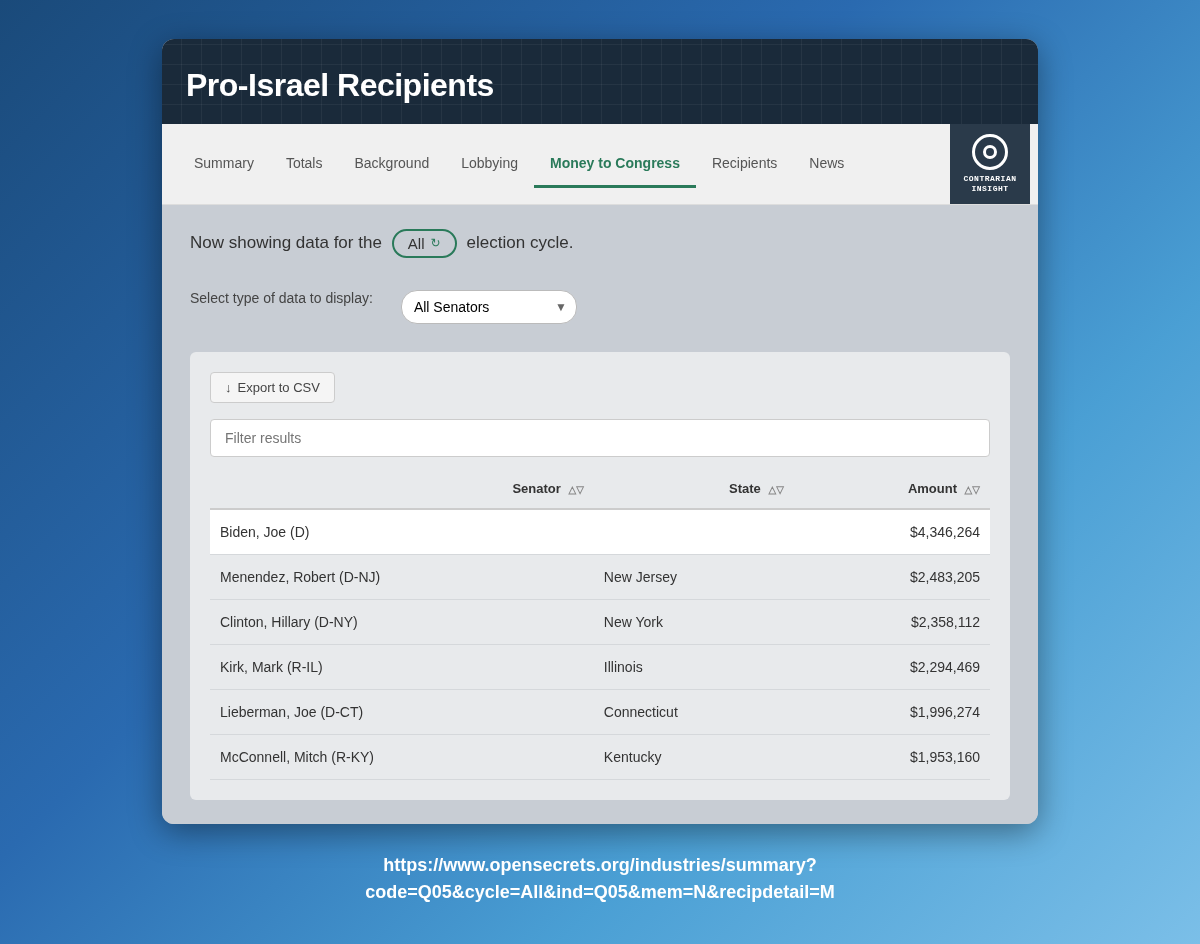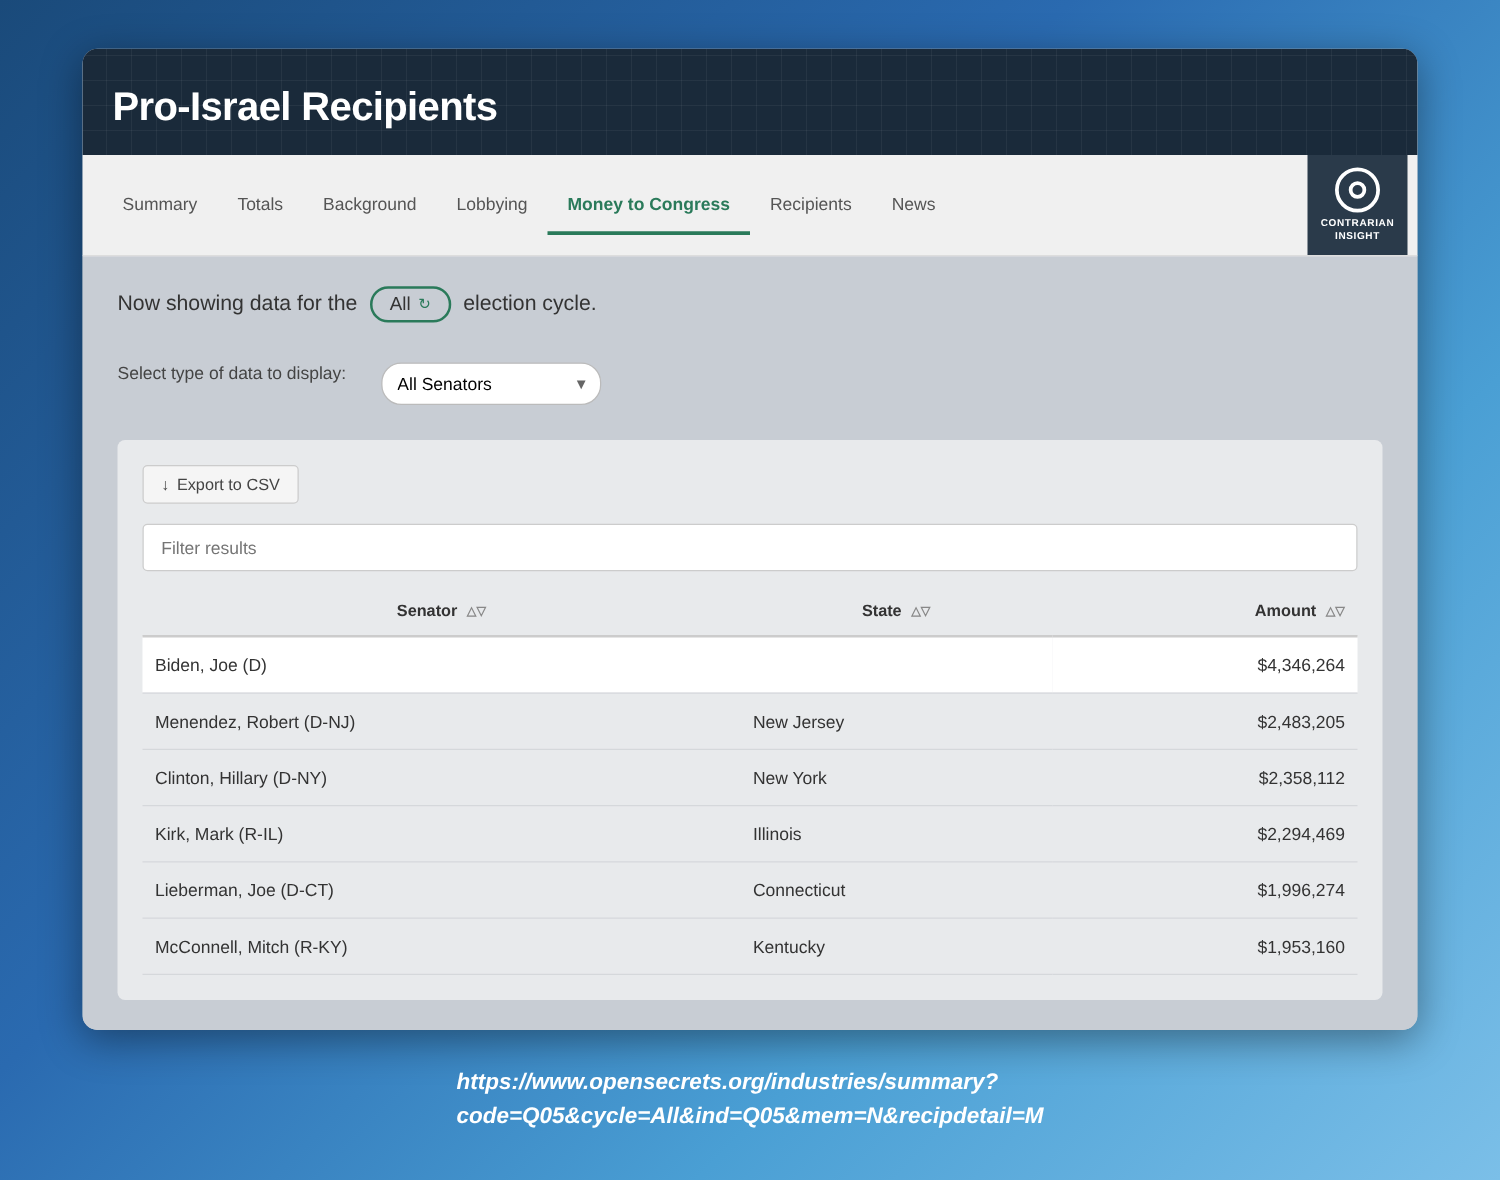--- a/index.html
+++ b/index.html
@@ -10,21 +10,21 @@
       background: linear-gradient(135deg, #1a4a7a 0%, #2a6ab0 40%, #4a9fd4 70%, #7bbfe8 100%);
       display: flex;
       flex-direction: column;
       align-items: center;
       justify-content: center;
       font-family: Arial, Helvetica, sans-serif;
       overflow: hidden;
     }
 
     .main-card {
-      width: 1068px;
+      width: 876px;
       background: #c8cdd4;
       border-radius: 12px;
       overflow: hidden;
       box-shadow: 0 8px 32px rgba(0,0,0,0.4);
     }
 
     .card-header {
       background: #1a2a3a;
       padding: 28px 24px 20px 24px;
       background-image: repeating-linear-gradient(
@@ -85,20 +85,21 @@
     .logo-box {
       width: 80px;
       height: 80px;
       background: #2a3a4a;
       display: flex;
       flex-direction: column;
       align-items: center;
       justify-content: center;
       flex-shrink: 0;
       margin-right: 8px;
+      font-family: Liberation Mono, monospace;
     }
 
     .logo-circle {
       width: 36px;
       height: 36px;
       border: 3px solid #ffffff;
       border-radius: 50%;
       display: flex;
       align-items: center;
       justify-content: center;
@@ -234,21 +235,21 @@
       margin-bottom: 12px;
     }
 
     .data-table {
       width: 100%;
       border-collapse: collapse;
     }
 
     .data-table thead th {
       padding: 12px 10px;
-      text-align: center;
+      text-align: right;
       font-size: 13px;
       font-weight: 600;
       color: #333;
       border-bottom: 2px solid #ccc;
     }
 
     .data-table thead th.amount-col {
       text-align: right;
     }
 
@@ -278,25 +279,25 @@
       color: #333;
     }
 
     .data-table tbody td.amount {
       text-align: right;
       font-size: 14px;
     }
 
     .bottom-url {
       margin-top: 28px;
+      text-align: center;
       color: #ffffff;
       font-size: 18px;
       font-weight: bold;
       line-height: 1.5;
-      font-style: italic;
     }
   </style>
 </head>
 <body>
 
 <div class="main-card">
 
   <div class="card-header">
     <h1>Pro-Israel Recipients</h1>
   </div>

